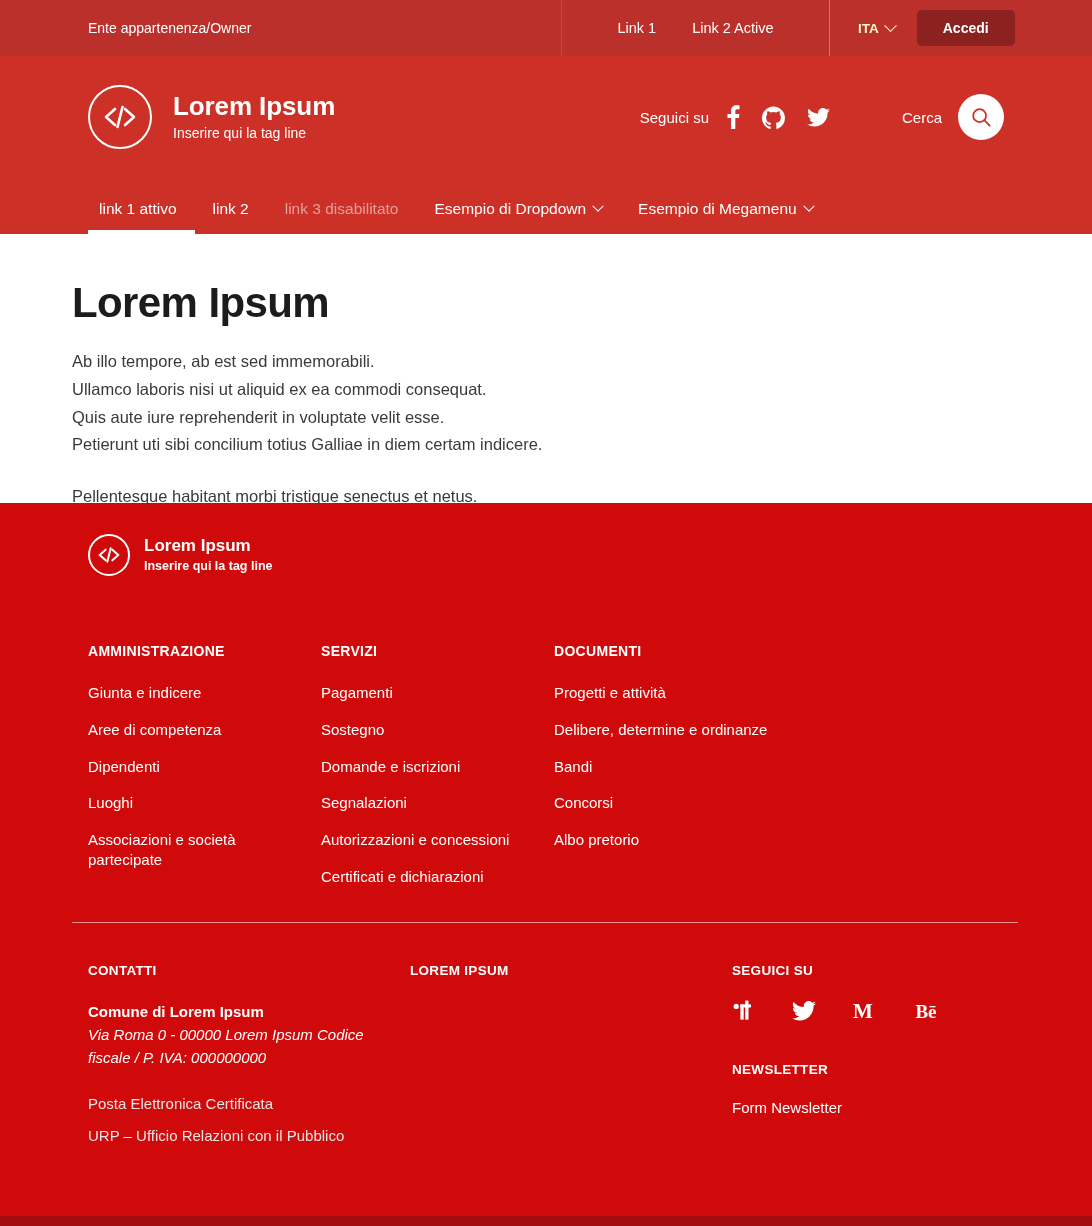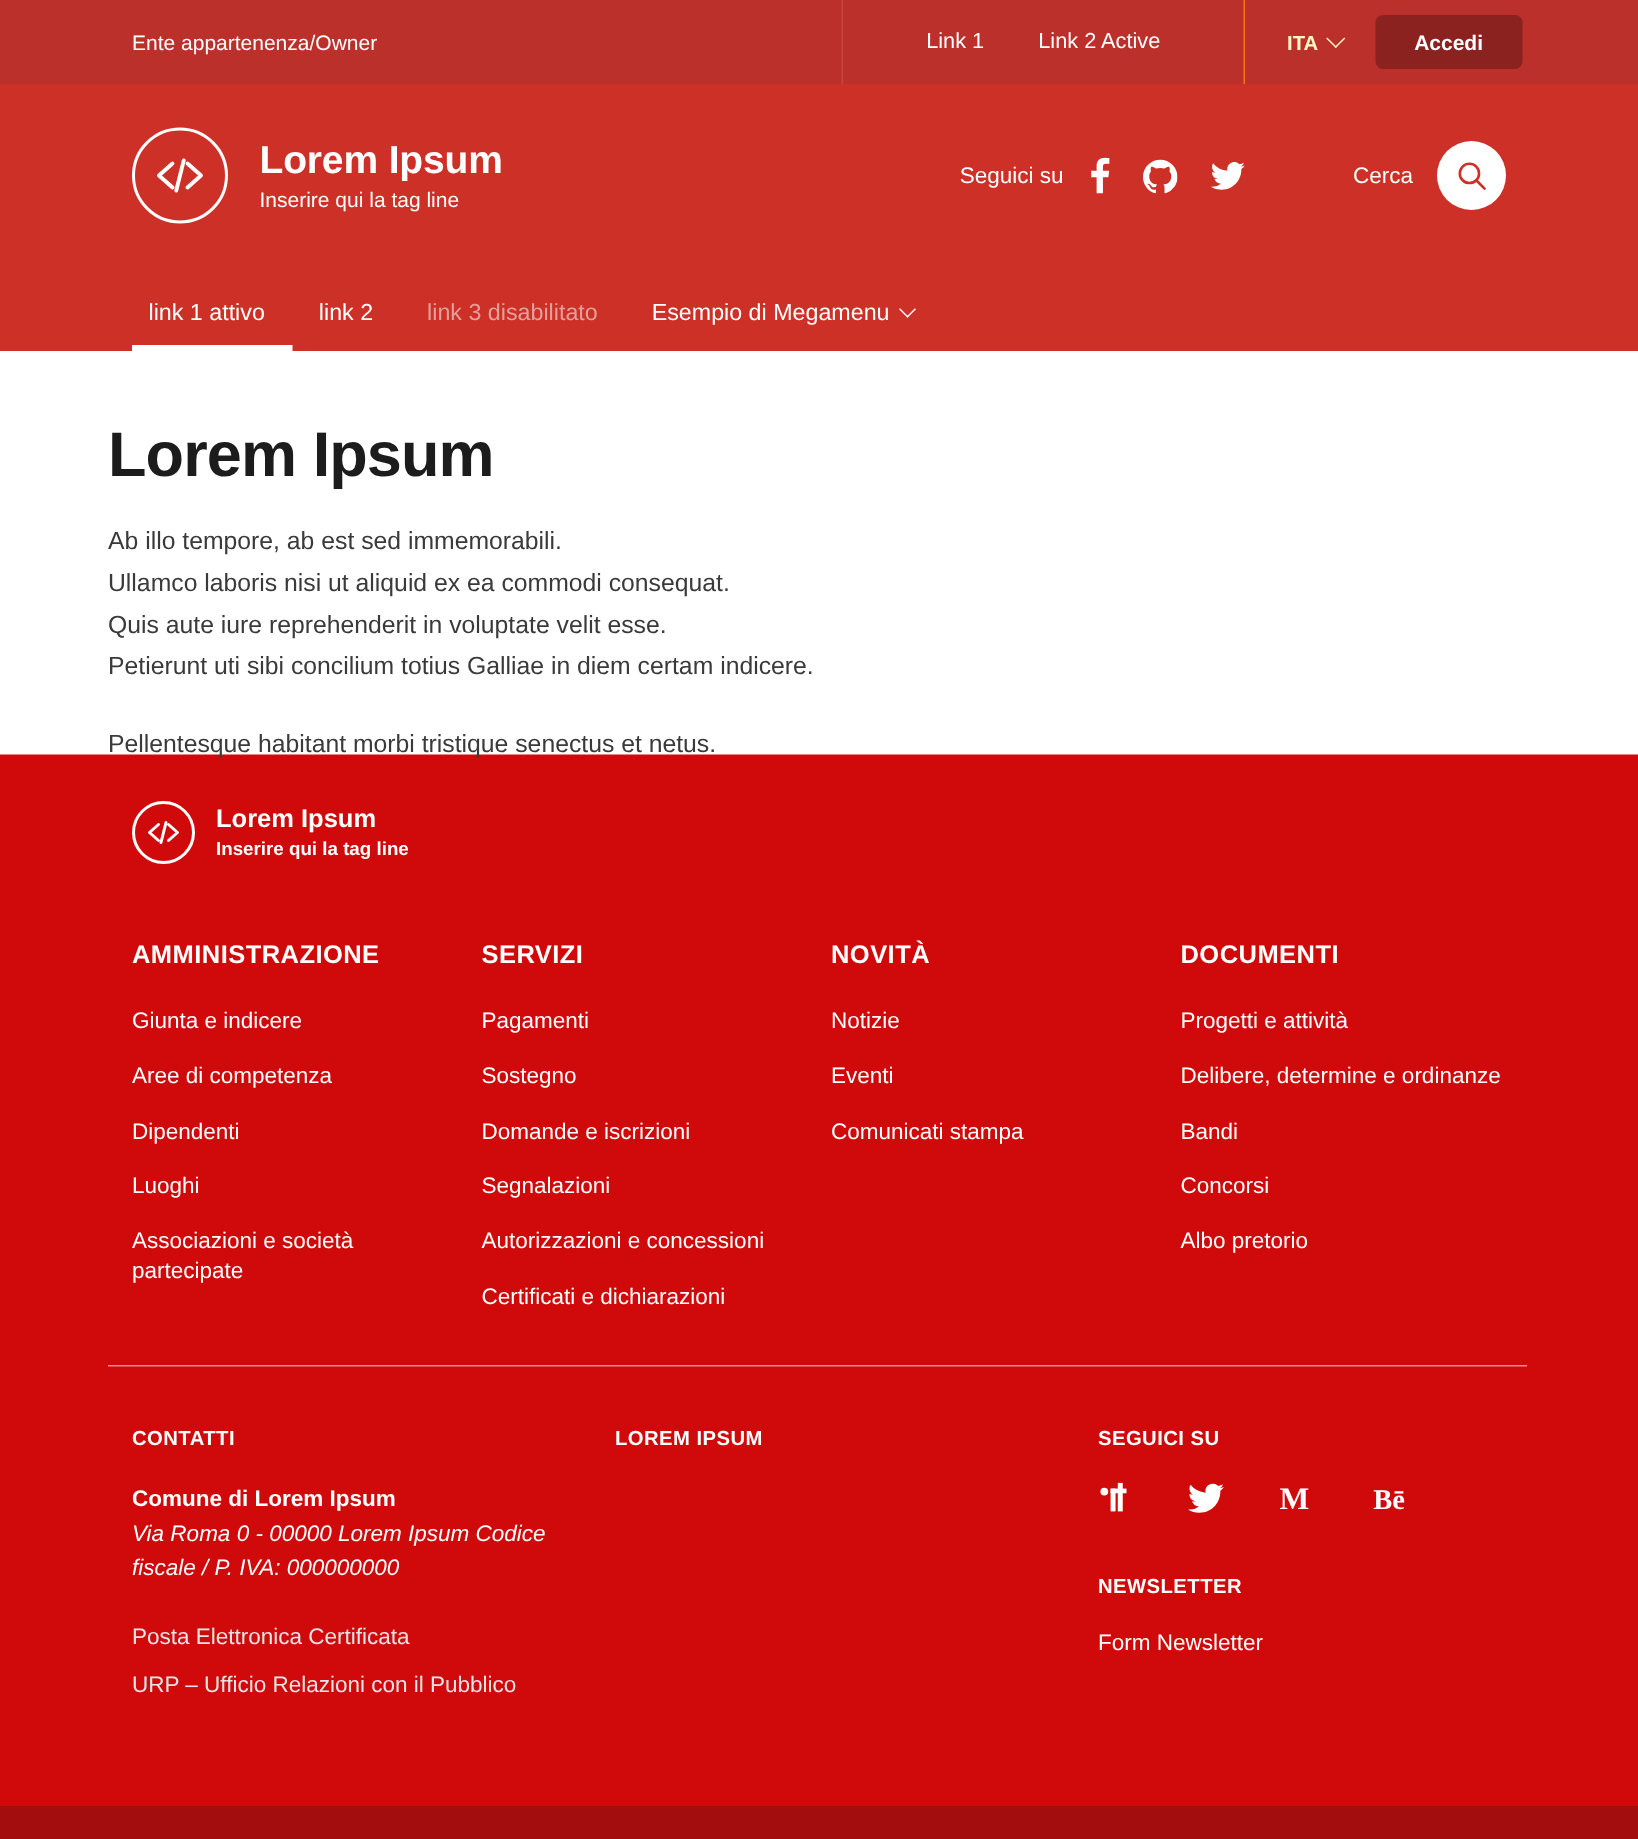--- a/index.html
+++ b/index.html
@@ -212,24 +212,25 @@
   .footer-brand-title { font-size: 17px; font-weight: bold; line-height: 1.2; }
   .footer-brand-tag { font-size: 12.5px; font-weight: bold; line-height: 1.3; margin-top: 1px; }
 
   .footer-cols {
     display: flex;
     padding-top: 51px;
   }
   .fcol { width: 233px; }
   .fcol:nth-child(4) { width: auto; }
   .fcol h4 {
-    font-size: 17px;
+    font-size: 14px;
     font-weight: bold;
     letter-spacing: 0.3px;
     margin-bottom: 24px;
+    margin-top: 16px;
   }
   .fcol a {
     display: block;
     color: #ffffff;
     text-decoration: none;
     font-size: 15px;
     line-height: 1.32;
     margin-bottom: 17px;
   }
   .fcol a.wrap2 { max-width: 160px; }
@@ -365,20 +366,24 @@
     <a href="#" class="nav-item first active">
       <span>link 1 attivo</span>
     </a>
     <a href="#" class="nav-item">
       <span>link 2</span>
     </a>
     <a class="nav-item disabled">
       <span>link 3 disabilitato</span>
     </a>
     <a href="#" class="nav-item">
+      <span>Esempio di Dropdown</span>
+      <span class="nav-chev"></span>
+    </a>
+    <a href="#" class="nav-item">
       <span>Esempio di Megamenu</span>
       <span class="nav-chev"></span>
     </a>
   </nav>
 </div>
 
 <main class="main">
   <h1 class="page-title">Lorem Ipsum</h1>
   <div class="intro">
     <p>Ab illo tempore, ab est sed immemorabili.</p>
@@ -417,26 +422,20 @@
     <div class="fcol">
       <h4>SERVIZI</h4>
       <a href="#">Pagamenti</a>
       <a href="#">Sostegno</a>
       <a href="#">Domande e iscrizioni</a>
       <a href="#">Segnalazioni</a>
       <a href="#">Autorizzazioni e concessioni</a>
       <a href="#">Certificati e dichiarazioni</a>
     </div>
     <div class="fcol">
-      <h4>NOVITÀ</h4>
-      <a href="#">Notizie</a>
-      <a href="#">Eventi</a>
-      <a href="#">Comunicati stampa</a>
-    </div>
-    <div class="fcol">
       <h4>DOCUMENTI</h4>
       <a href="#">Progetti e attività</a>
       <a href="#">Delibere, determine e ordinanze</a>
       <a href="#">Bandi</a>
       <a href="#">Concorsi</a>
       <a href="#">Albo pretorio</a>
     </div>
   </div>
 
   <div class="footer-divider"></div>

